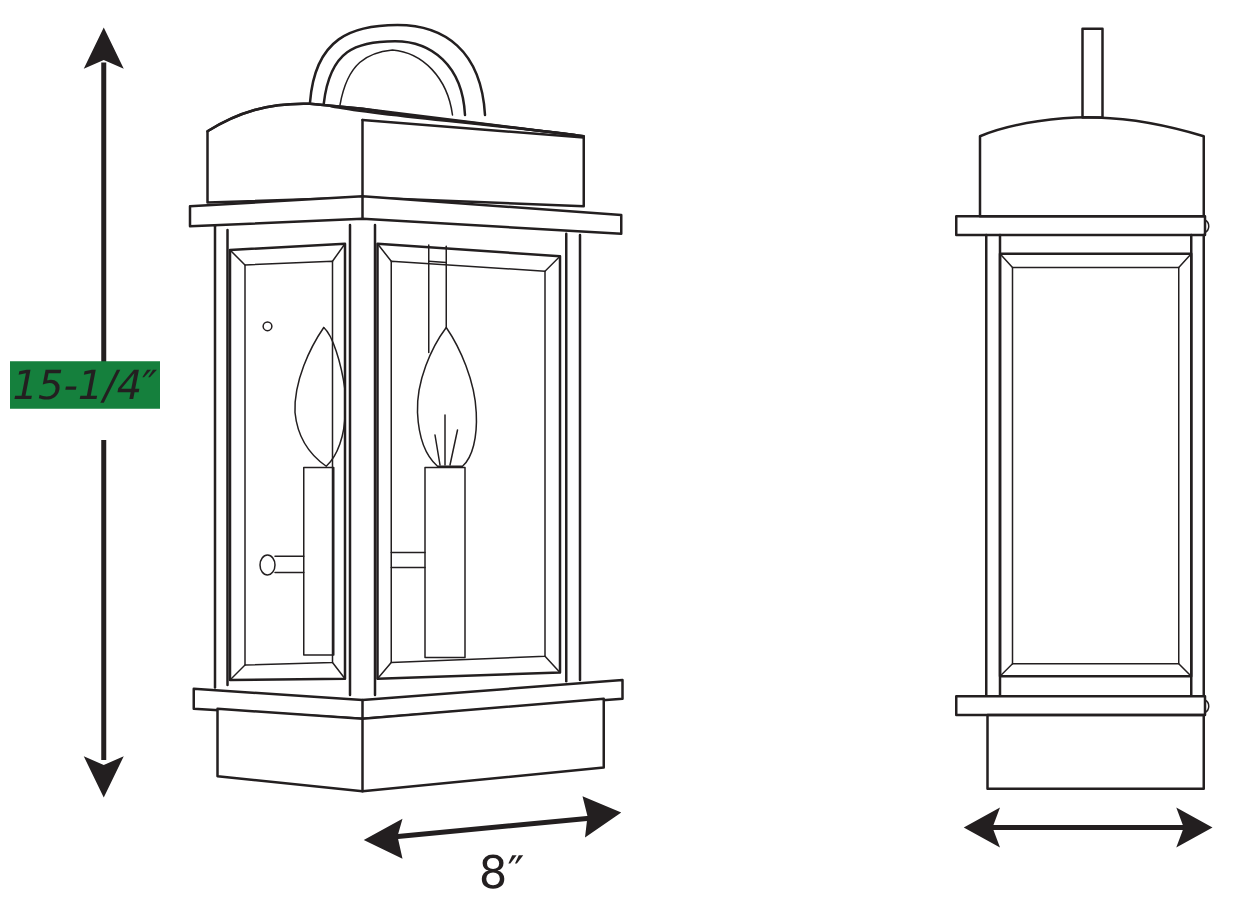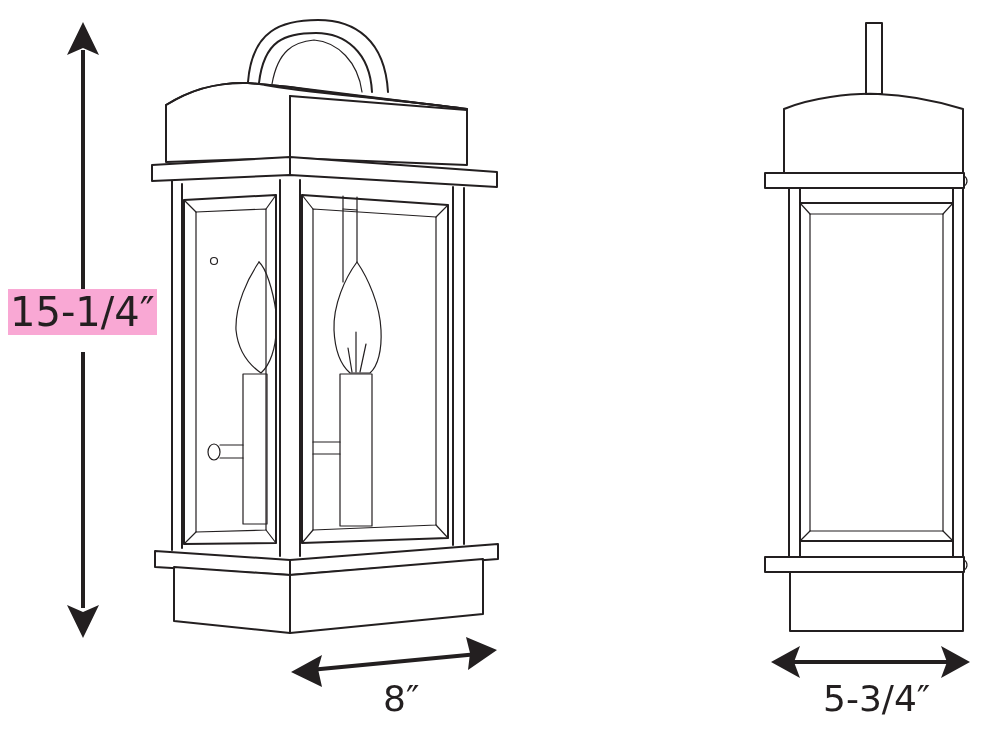--- a/index.html
+++ b/index.html
@@ -1,19 +1,19 @@
 <!DOCTYPE html>
 <html><head>
 <meta charset="utf-8">
 <style>
   html, body { margin: 0; padding: 0; background: #ffffff; }
   body { width: 990px; height: 736px; position: relative; overflow: hidden; font-family: "DejaVu Sans", sans-serif; }
   .canvas { position: absolute; left: 0; top: 0; width: 990px; height: 736px; }
   .dim-label { position: absolute; color: #231f20; font-family: "DejaVu Sans", sans-serif; font-weight: normal; white-space: nowrap; letter-spacing: 0px; }
-  .dim-height { left: 8px; top: 289px; font-size: 40px; background: #f9a8d4; padding: 0 2px; }
+  .dim-height { left: 8px; top: 289px; font-size: 32px; background: #15803d; padding: 0 2px; font-style: italic; }
   .dim-front { left: 383px; top: 678px; font-size: 36px; }
   .dim-side { left: 823px; top: 678px; font-size: 36px; }
   svg .ln { fill: none; stroke: #231f20; stroke-width: 2; stroke-linejoin: round; stroke-linecap: round; }
   svg .th { fill: none; stroke: #231f20; stroke-width: 1.2; stroke-linejoin: round; stroke-linecap: round; }
   svg .fl { fill: #ffffff; stroke: #231f20; stroke-width: 2; stroke-linejoin: round; }
   svg .ar { fill: #231f20; stroke: none; }
   svg .sh { fill: none; stroke: #231f20; stroke-width: 4; stroke-linecap: butt; }
 </style>
 </head>
 <body>
@@ -143,14 +143,13 @@
 
   <g>
     <line class="sh" x1="790" y1="662" x2="950" y2="662"></line>
     <polygon class="ar" points="771,662 800,646 794,662 800,678"></polygon>
     <polygon class="ar" points="970,662 941,646 947,662 941,678"></polygon>
   </g>
 </svg>
 
 <div class="dim-label dim-height">15-1/4″</div>
 <div class="dim-label dim-front">8″</div>
-<div class="dim-label dim-side">5-3/4″</div>
 </div>
 
 </body></html>

